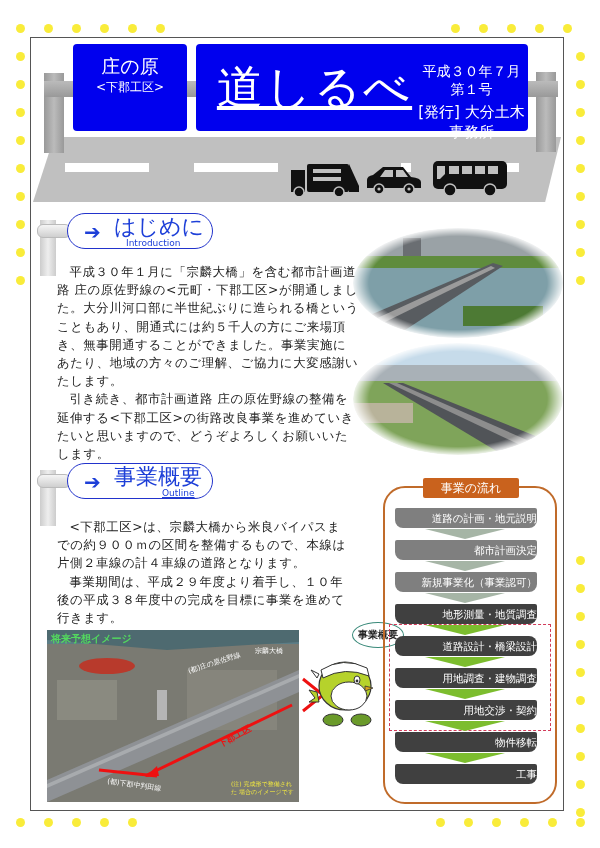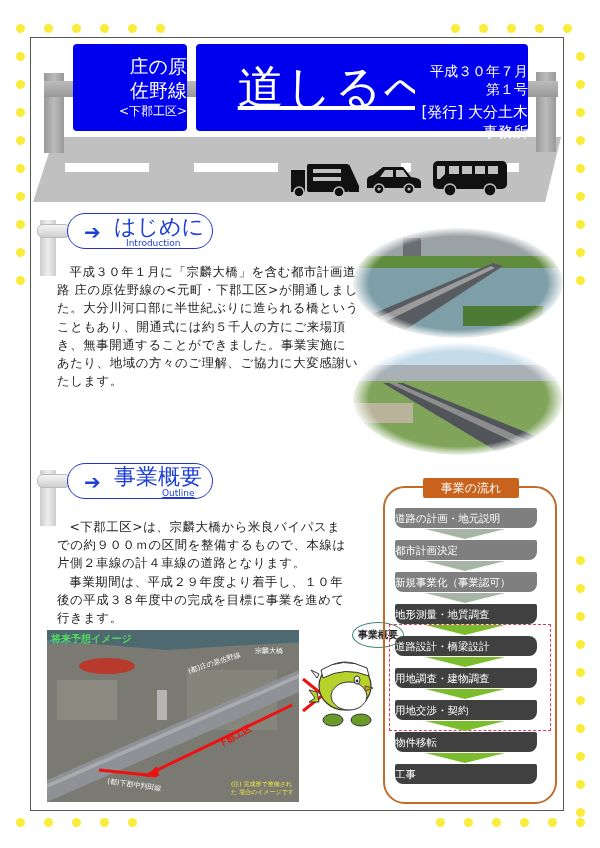--- a/index.html
+++ b/index.html
@@ -20,21 +20,21 @@
     background: #c0c0c0;
     clip-path: polygon(4% 0, 100% 0, 97% 100%, 0 100%);
   }
   .lane { position: absolute; top: 125px; height: 9px; background: #fff; }
   .post {
     position: absolute; width: 20px; background: linear-gradient(90deg,#999,#bbb,#999);
   }
   .arm { position: absolute; height: 16px; background: linear-gradient(#bbb,#999); }
 
   .sign {
-    position: absolute; background: #0000ee; border-radius: 4px; color: #fff; text-align: right;
+    position: absolute; background: #0000ee; border-radius: 4px; color: #fff; text-align: center;
   }
   .sign-left { left: 42px; top: 6px; width: 114px; height: 87px; padding-top: 10px; }
   .sign-left .l1 { font-size: 19px; line-height: 24px; }
   .sign-left .l3 { font-size: 12px; line-height: 18px; }
   .sign-main { left: 165px; top: 6px; width: 237px; height: 87px; }
   .sign-main .title { font-size: 46px; line-height: 87px; letter-spacing: 2px; font-weight: normal; text-decoration: underline; }
   .sign-right { left: 384px; top: 6px; width: 113px; height: 87px; padding-top: 18px; }
   .sign-right .d1 { font-size: 14px; line-height: 18px; }
   .sign-right .d2 { font-size: 14px; line-height: 18px; }
   .sign-right .pub { font-size: 15px; line-height: 20px; margin-top: 4px; }
@@ -73,21 +73,21 @@
     position: absolute; left: 352px; top: 448px; width: 174px; height: 318px;
     border: 2px solid #c06b2a; border-radius: 22px;
   }
   .flow-title {
     position: absolute; left: 392px; top: 440px; width: 96px; height: 20px;
     background: #c9621d; color: #fff; font-size: 12px; line-height: 20px; text-align: center;
     border-radius: 2px;
   }
   .flow-step {
     position: absolute; left: 364px; width: 142px; height: 20px;
-    color: #fff; font-size: 10.5px; line-height: 20px; text-align: left;
+    color: #fff; font-size: 10.5px; line-height: 20px; text-align: right;
     border-radius: 2px 2px 8px 8px;
   }
   .flow-step.gray { background: #7f7f7f; }
   .flow-step.green { background: #404040; }
   .chev {
     position: absolute; left: 394px; width: 80px; height: 10px;
     clip-path: polygon(0 0, 100% 0, 50% 100%);
   }
   .chev.gray { background: #a6b5a6; }
   .chev.green { background: #7cbd2e; }
@@ -175,21 +175,20 @@
 
     <div class="post" style="left:13px;top:35px;height:80px;"></div>
     <div class="arm" style="left:13px;top:43px;width:30px;"></div>
     <div class="arm" style="left:156px;top:43px;width:10px;"></div>
     <div class="arm" style="left:402px;top:43px;width:10px;"></div>
     <div class="post" style="left:505px;top:34px;height:80px;"></div>
     <div class="arm" style="left:497px;top:43px;width:30px;"></div>
 
     <div class="sign sign-left">
       <div class="l1">庄の原</div>
-      <div class="l1">佐野線</div>
       <div class="l3">&lt;下郡工区&gt;</div>
     </div>
     <div class="sign sign-main">
       <div class="title">道しるべ</div>
     </div>
     <div class="sign sign-right">
       <div class="d1">平成３０年７月</div>
       <div class="d2">第１号</div>
       <div class="pub">[発行] 大分土木事務所</div>
     </div>
@@ -227,20 +226,21 @@
     <div class="sec-post" style="left:9px;top:182px;height:56px;"></div>
     <div class="sec-postarm" style="left:6px;top:186px;"></div>
     <div class="sec-head" style="left:36px;top:175px;width:146px;">
       <span class="arrow">➔</span>
       <span class="jp">はじめに</span>
       <span class="en" style="left:58px;">Introduction</span>
     </div>
 
     <div class="body-text" style="left:26px;top:225px;width:302px;">
       <p>平成３０年１月に「宗麟大橋」を含む都市計画道路 庄の原佐野線の&lt;元町・下郡工区&gt;が開通しました。大分川河口部に半世紀ぶりに造られる橋ということもあり、開通式には約５千人の方にご来場頂き、無事開通することができました。事業実施にあたり、地域の方々のご理解、ご協力に大変感謝いたします。</p>
+      <p>引き続き、都市計画道路 庄の原佐野線の整備を延伸する&lt;下郡工区&gt;の街路改良事業を進めていきたいと思いますので、どうぞよろしくお願いいたします。</p>
     </div>
 
     <div class="photo-oval" style="left:322px;top:190px;width:210px;height:110px;">
       <svg width="210" height="110" viewBox="0 0 210 110">
         <rect width="210" height="110" fill="#c9d3d9"></rect>
         <rect y="0" width="210" height="30" fill="#9aa2a6"></rect>
         <rect x="50" y="10" width="18" height="24" fill="#6a6e72"></rect>
         <rect y="28" width="210" height="12" fill="#5f8c3d"></rect>
         <rect y="40" width="210" height="70" fill="#7e9fa8"></rect>
         <polygon points="10,90 140,35 150,38 40,110 0,110" fill="#585c60"></polygon>

